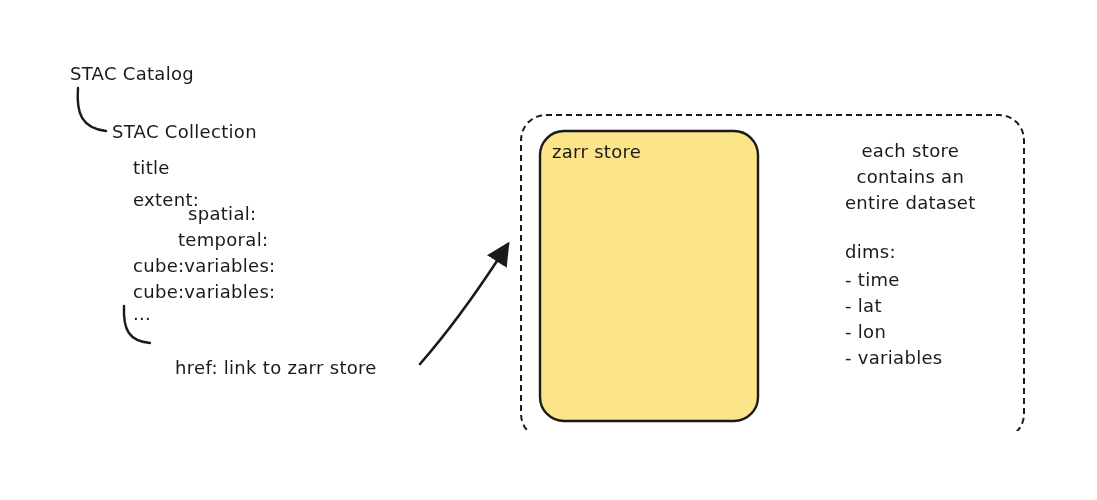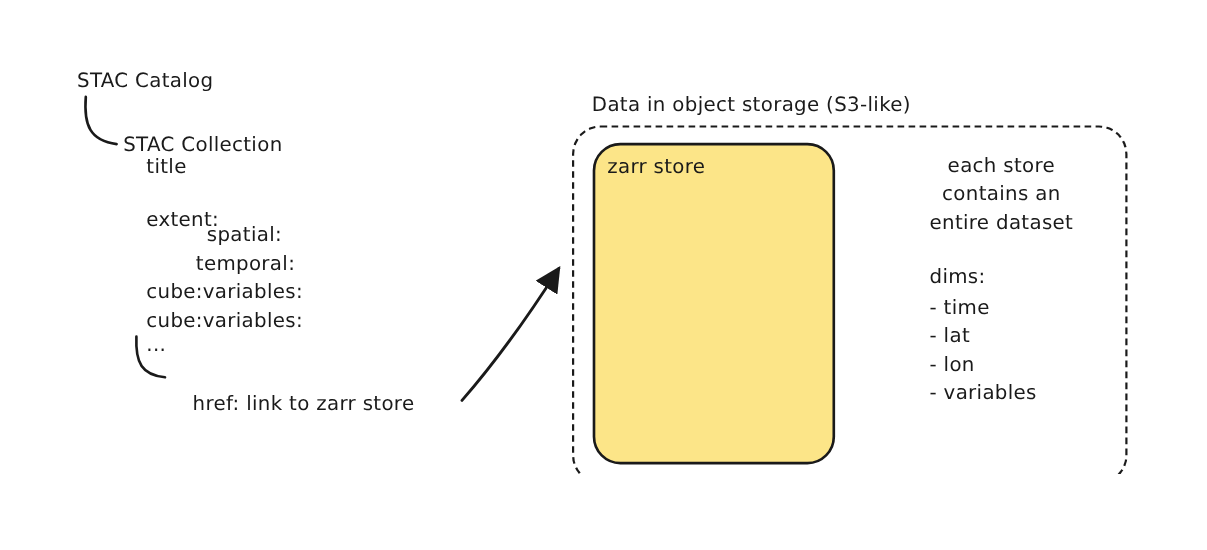--- a/index.html
+++ b/index.html
@@ -28,21 +28,21 @@
     position: absolute;
     left: 0;
     top: 0;
     width: 1097px;
     height: 500px;
     pointer-events: none;
   }
   
   .catalog        { left: 70px;  top: 62px;  }
   .collection     { left: 112px; top: 120px; }
-  .f-title        { left: 133px; top: 140px; }
+  .f-title        { left: 133px; top: 156px; }
   .f-extent       { left: 133px; top: 188px; }
   .f-spatial      { left: 188px; top: 202px; }
   .f-temporal     { left: 178px; top: 228px; }
   .f-cubevars     { left: 133px; top: 254px; }
   .f-cubedims     { left: 133px; top: 280px; }
   .f-ellipsis     { left: 133px; top: 302px; }
   .assets         { left: 155px; top: 330px; }
   .href-line      { left: 175px; top: 356px; }
 
   
@@ -102,21 +102,20 @@
   <div class="txt collection">STAC Collection</div>
   <div class="txt f-title">title</div>
   <div class="txt f-extent">extent:</div>
   <div class="txt f-spatial">spatial:</div>
   <div class="txt f-temporal">temporal:</div>
   <div class="txt f-cubevars">cube:variables:</div>
   <div class="txt f-cubedims">cube:variables:</div>
   <div class="txt f-ellipsis">...</div>
   <div class="txt href-line">href: link to zarr store</div>
 
-  <div class="txt storage-title">Data in object storage (S3-like)</div>
 
   <div class="dashed-box"></div>
 
   <svg class="zarr-box-svg" viewBox="0 0 222 294" xmlns="http://www.w3.org/2000/svg">
     <rect x="2" y="2" width="218" height="290" rx="24" ry="24" stroke="#1a1a1a" stroke-width="2.4" fill="#fce588"></rect>
   </svg>
   <div class="txt zarr-label">zarr store</div>
 
   <div class="txt note">each store
 contains an

